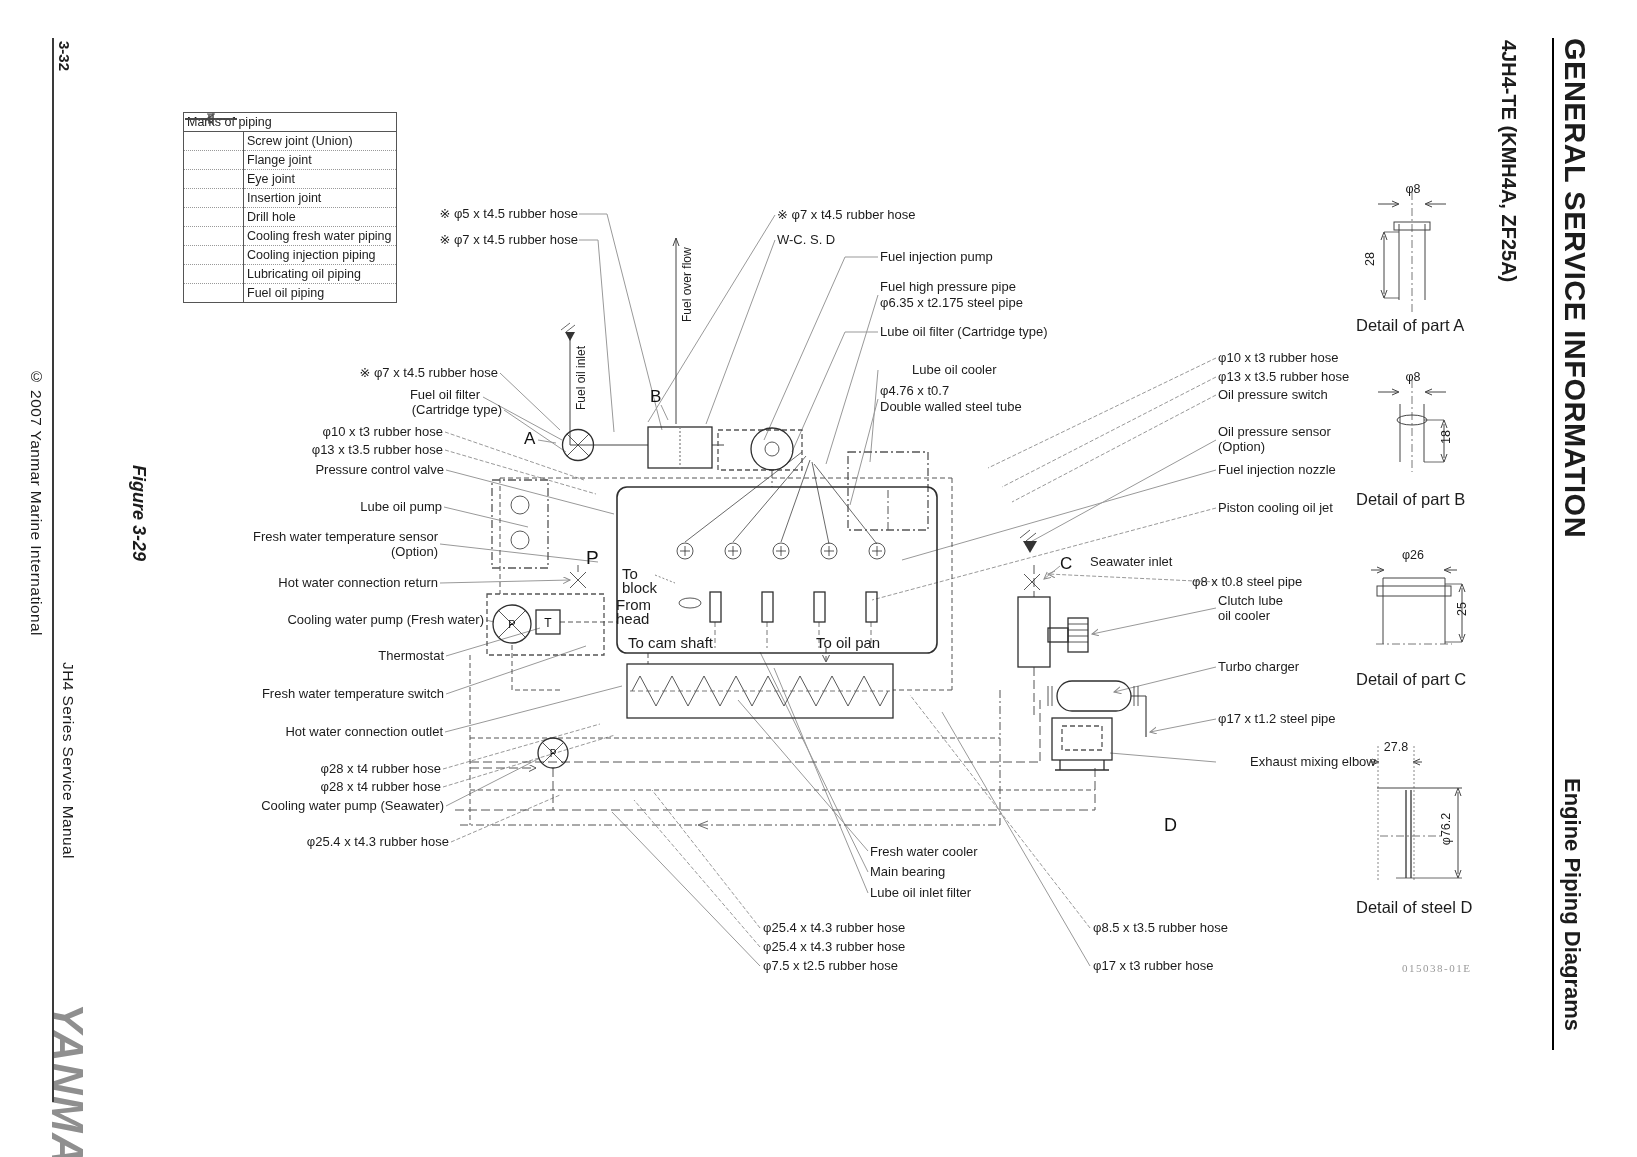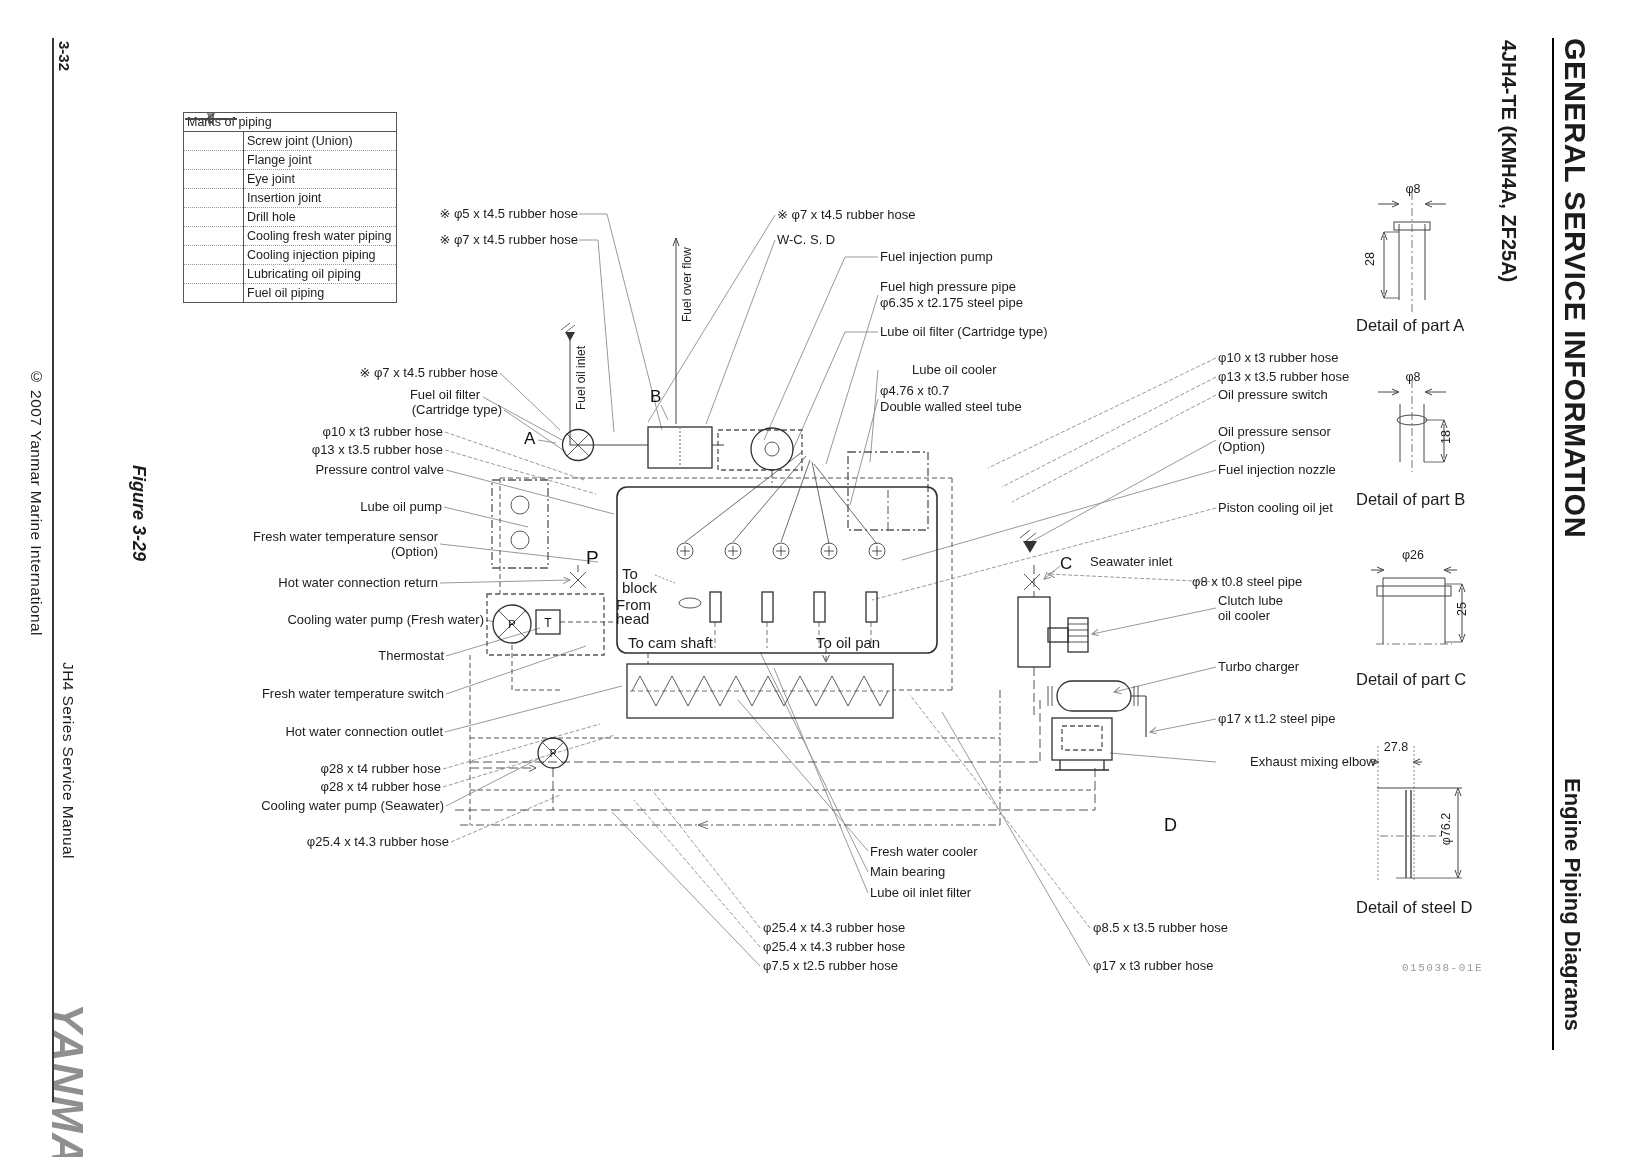--- a/index.html
+++ b/index.html
@@ -43,21 +43,21 @@
   <div class="abs vrl" style="left:56px;top:41px;font-size:15px;font-weight:bold;">3-32</div>
   <div class="abs vrl" style="left:27px;top:368px;font-size:15.5px;letter-spacing:0.4px;">© 2007 Yanmar Marine International</div>
   <div class="abs vrl" style="left:59px;top:662px;font-size:15.5px;letter-spacing:0.4px;">JH4 Series Service Manual</div>
   <div class="abs vrl" style="left:42px;top:1003px;font-size:44px;font-weight:bold;font-style:italic;color:#8f8f8f;letter-spacing:1px;">YANMAR.</div>
   <div class="abs vrl" style="left:128px;top:465px;font-size:18px;font-weight:bold;font-style:italic;">Figure 3-29</div>
 
   <div class="vline" style="left:1552px;top:38px;width:2px;height:1012px;background:#000;"></div>
   <div class="abs vrl" style="left:1558px;top:38px;font-size:29px;font-weight:bold;letter-spacing:0.5px;">GENERAL SERVICE INFORMATION</div>
   <div class="abs vrl" style="left:1497px;top:40px;font-size:20px;font-weight:bold;">4JH4-TE (KMH4A, ZF25A)</div>
   <div class="abs vrl" style="left:1559px;top:778px;font-size:22px;font-weight:bold;">Engine Piping Diagrams</div>
-  <div class="abs" style="left:1402px;top:962px;font-size:11px;font-family:Liberation Mono, monospace;color:#9a9a9a;letter-spacing:1.5px;z-index:3;">015038-01E</div>
+  <div class="abs" style="left:1402px;top:962px;font-size:11px;font-family:Liberation Serif, serif;color:#9a9a9a;letter-spacing:1.5px;z-index:3;">015038-01E</div>
 
   <table id="legend">
     <tbody>
         <tr>
           <th colspan="2">Marks of piping</th>
         </tr>
     <tr>
           <td class="sym">
           <svg width="54" height="12">
               <line x1="1" y1="6" x2="53" y2="6" stroke="#444"></line>

